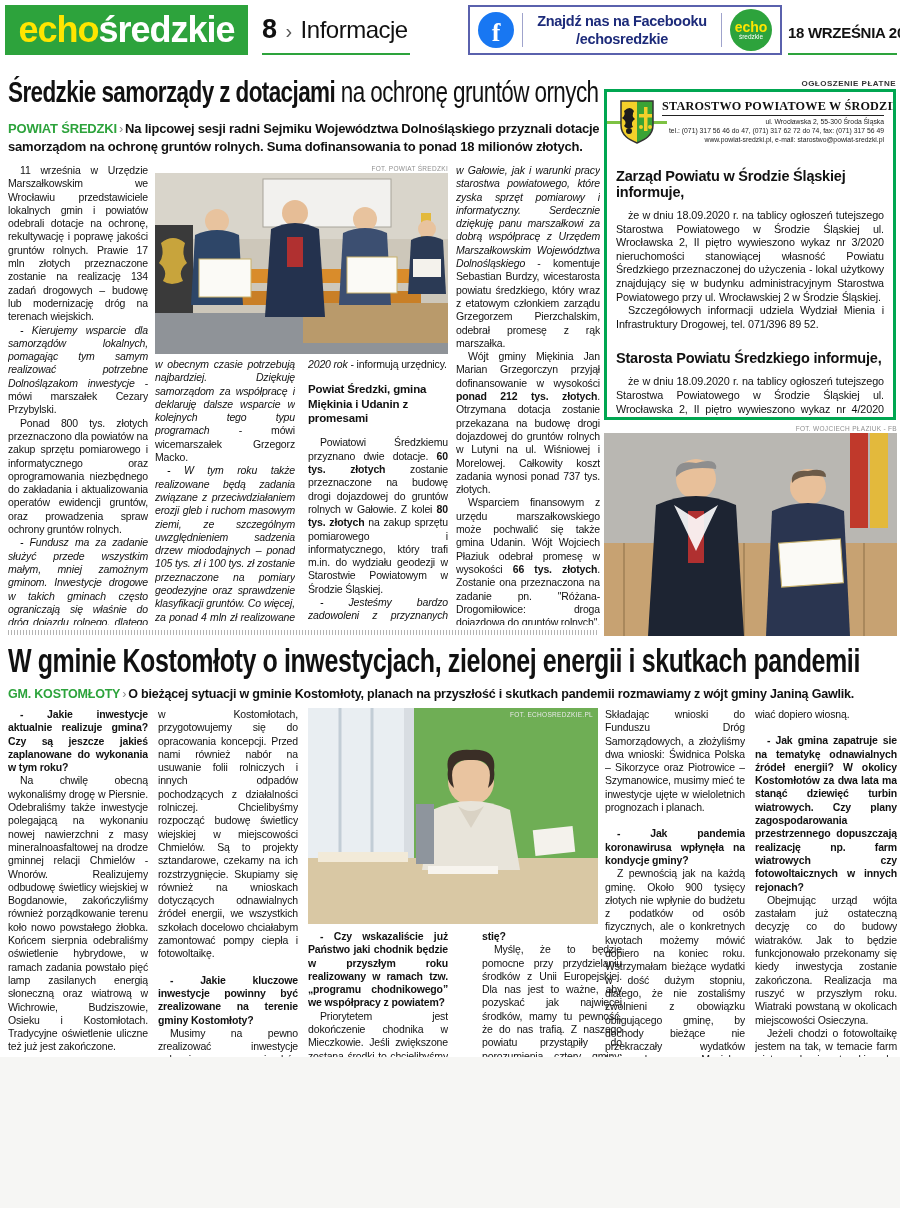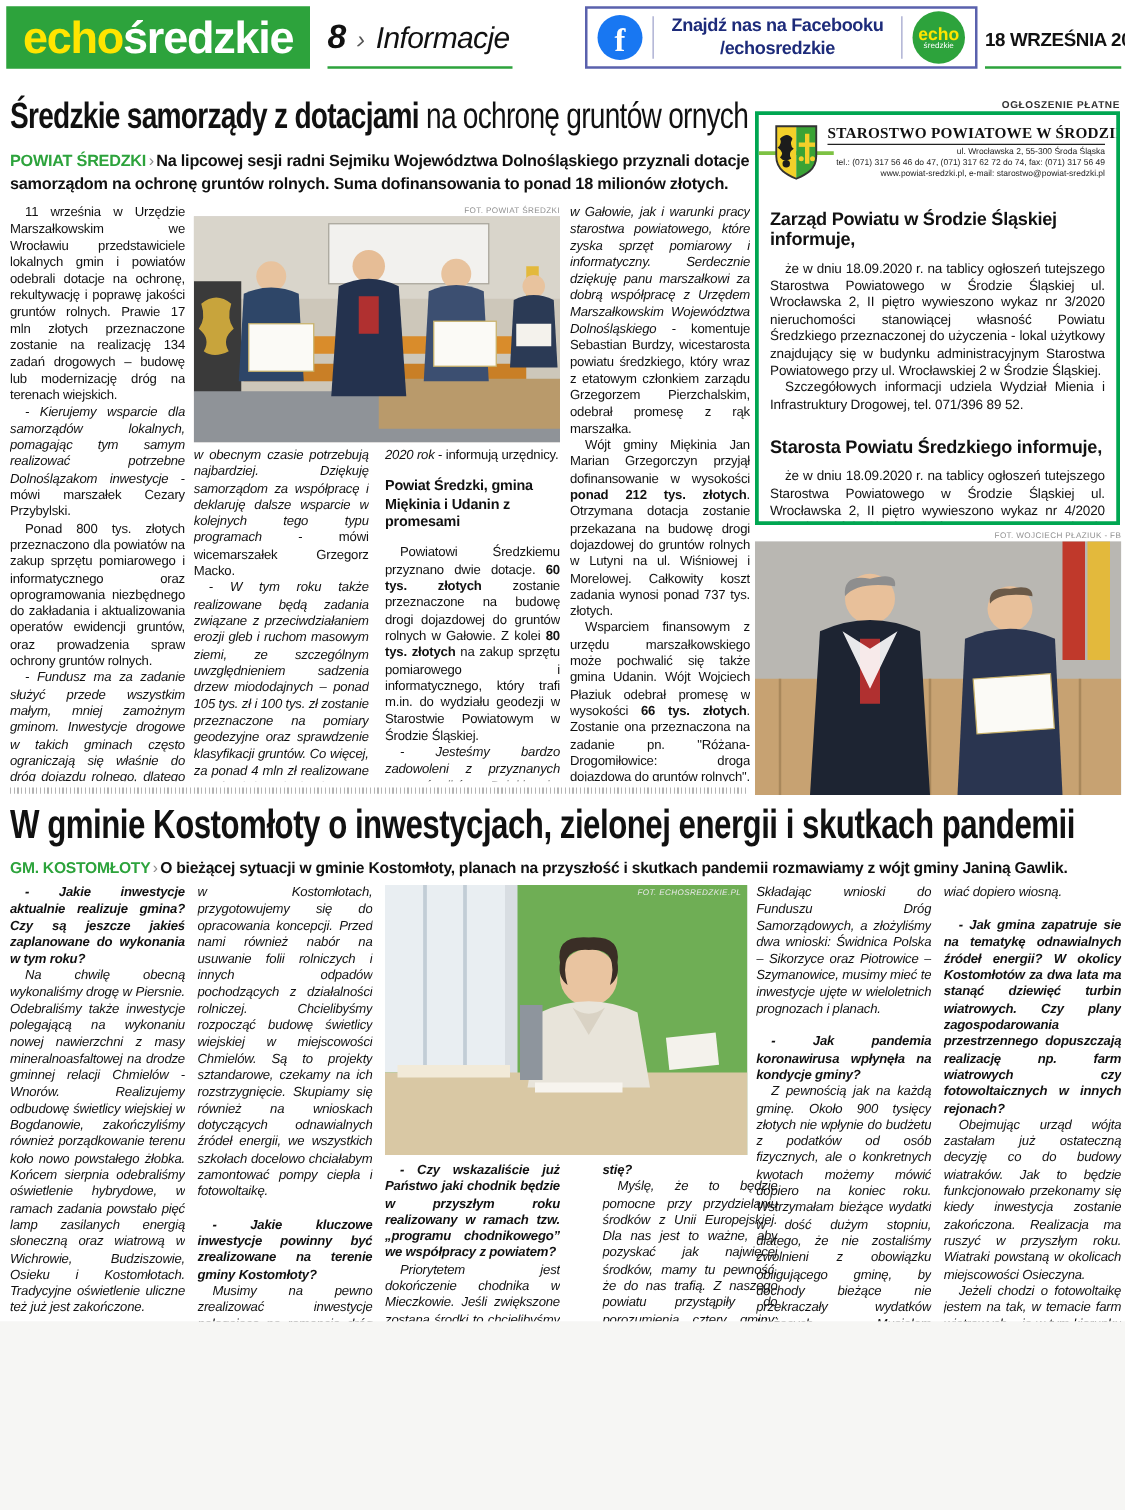--- a/index.html
+++ b/index.html
@@ -5,21 +5,21 @@
   * { box-sizing: border-box; }
   html,body { margin:0; padding:0; }
   body { width:900px; height:1208px; background:#f6f6f4; font-family:"Liberation Sans", sans-serif; color:#111; }
   .page { position:relative; width:900px; height:1057px; background:#ffffff; overflow:hidden; }
 
   
   .logo-box { position:absolute; left:5px; top:5px; width:243px; height:50px; background:#2da33c; display:flex; align-items:center; justify-content:center; }
   .logo-box .t { font-size:36px; font-weight:700; letter-spacing:-1px; line-height:1; }
   .logo-echo { color:#ffe500; }
   .logo-sredzkie { color:#ffffff; }
-  .section-head { position:absolute; left:262px; top:14px; white-space:nowrap;font-style:italic; }
+  .section-head { position:absolute; left:262px; top:14px; white-space:nowrap; }
   .section-head .num { font-size:27px; font-weight:700; }
   .section-head .sep { font-size:20px; color:#555; margin:0 4px; }
   .section-head .sec { font-size:24px; font-weight:400; letter-spacing:-0.5px; }
   .green-rule { position:absolute; height:2px; background:#2da33c; }
   .fb-box { position:absolute; left:468px; top:5px; width:314px; height:50px; border:2px solid #5a61ad; background:#fff; display:flex; align-items:center; padding:0 8px; gap:8px; }
   .fb-circle { width:36px; height:36px; border-radius:50%; background:#1877f2; color:#fff; font-weight:700; font-size:26px; font-family:"Liberation Serif", serif; display:flex; align-items:flex-end; justify-content:center; overflow:hidden; flex:0 0 auto; }
   .fb-divider { width:1px; height:34px; background:#9fa3cc; flex:0 0 auto; }
   .fb-text { flex:1; text-align:center; color:#1d2b7a; font-weight:700; font-size:14.5px; line-height:1.25; letter-spacing:-0.3px; }
   .echo-circle { width:42px; height:42px; border-radius:50%; background:#2da33c; display:flex; flex-direction:column; align-items:center; justify-content:center; line-height:1; flex:0 0 auto; }
   .echo-circle .e1 { color:#ffe500; font-weight:700; font-size:14px; }
@@ -37,21 +37,21 @@
   .hl-n { font-weight:400; }
   .lead { position:absolute; font-weight:700; font-size:13px; line-height:1.35; letter-spacing:-0.2px; }
   .lead1 { left:8px; top:120px; width:592px; }
   .lead2 { left:8px; top:686px; width:888px; font-size:12.5px; }
   .kicker { color:#2da33c; font-weight:700; }
   .kicker-sep { color:#8a8a8a; font-weight:400; padding:0 2px; }
 
   
   .body-rel { position:absolute; }
   .a1-body { left:8px; top:164px; width:592px; height:461px; }
-  .a2-body { left:8px; top:708px; width:889px; height:484px;font-style:italic; }
+  .a2-body { left:8px; top:708px; width:889px; height:484px; }
   .pcol { position:absolute; overflow:hidden; font-size:10.5px; line-height:13.3px; text-align:justify; letter-spacing:-0.15px; }
   .pcol p { margin:0; }
   .pcol p:first-child { margin-top:0 !important; }
   .p-n,.p-i,.p-b { text-indent:12px; }
   .p-cont { text-indent:0; }
   .p-b { font-weight:700; margin-top:13px !important; }
   .p-bcont { font-weight:700; text-indent:0; }
   .p-sub { font-weight:700; font-size:11.5px; line-height:1.25; text-align:left; text-indent:0; margin:11px 0 11px 0 !important; }
 
   .photo-wrap { position:absolute; }

